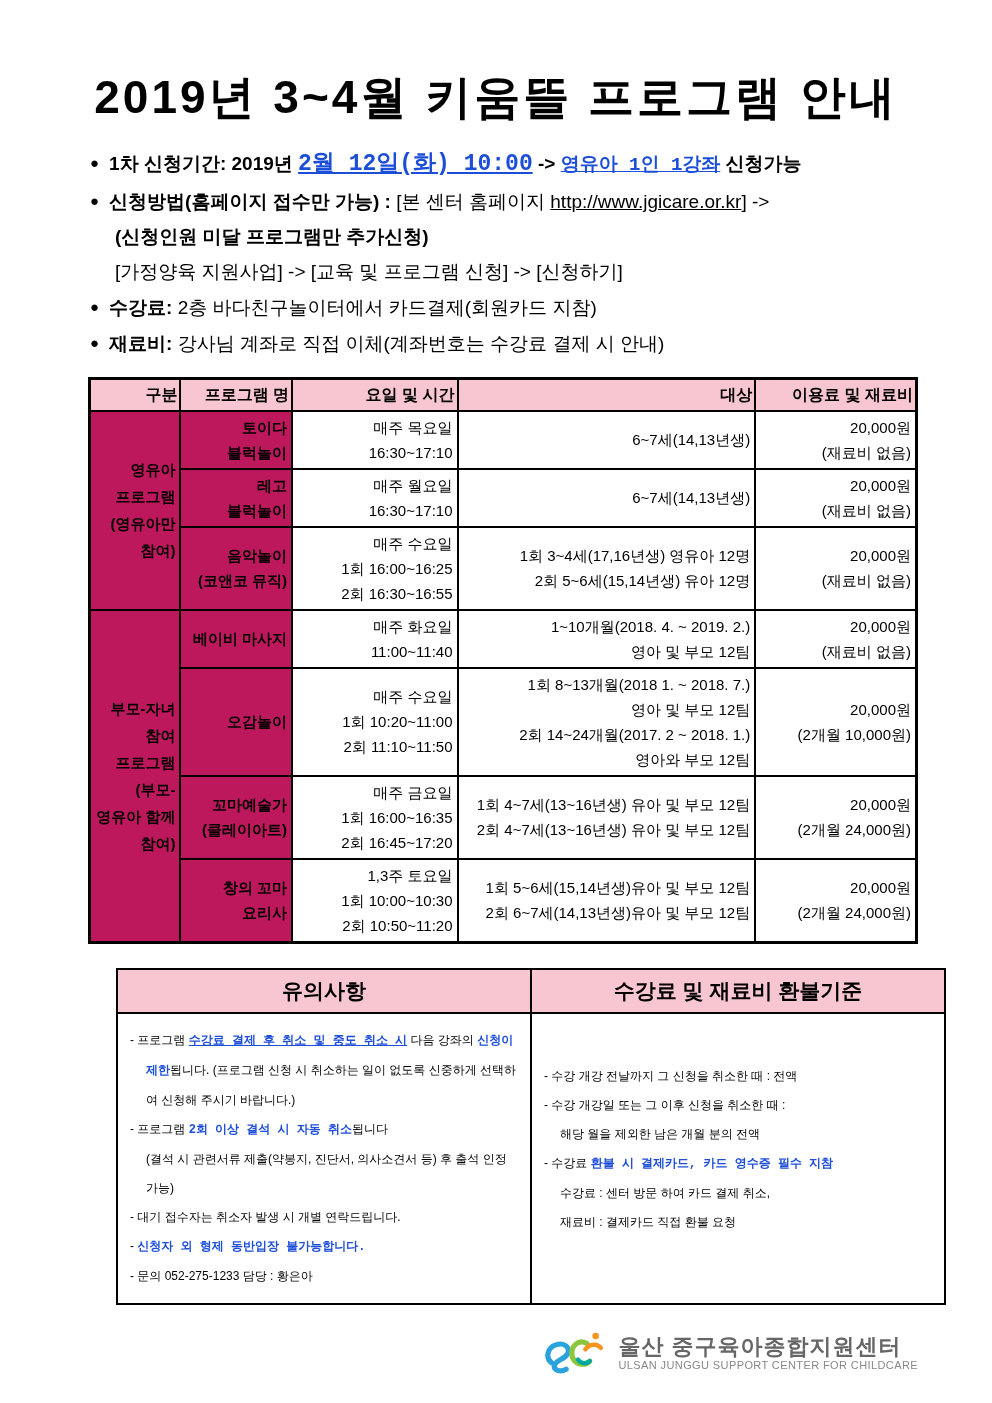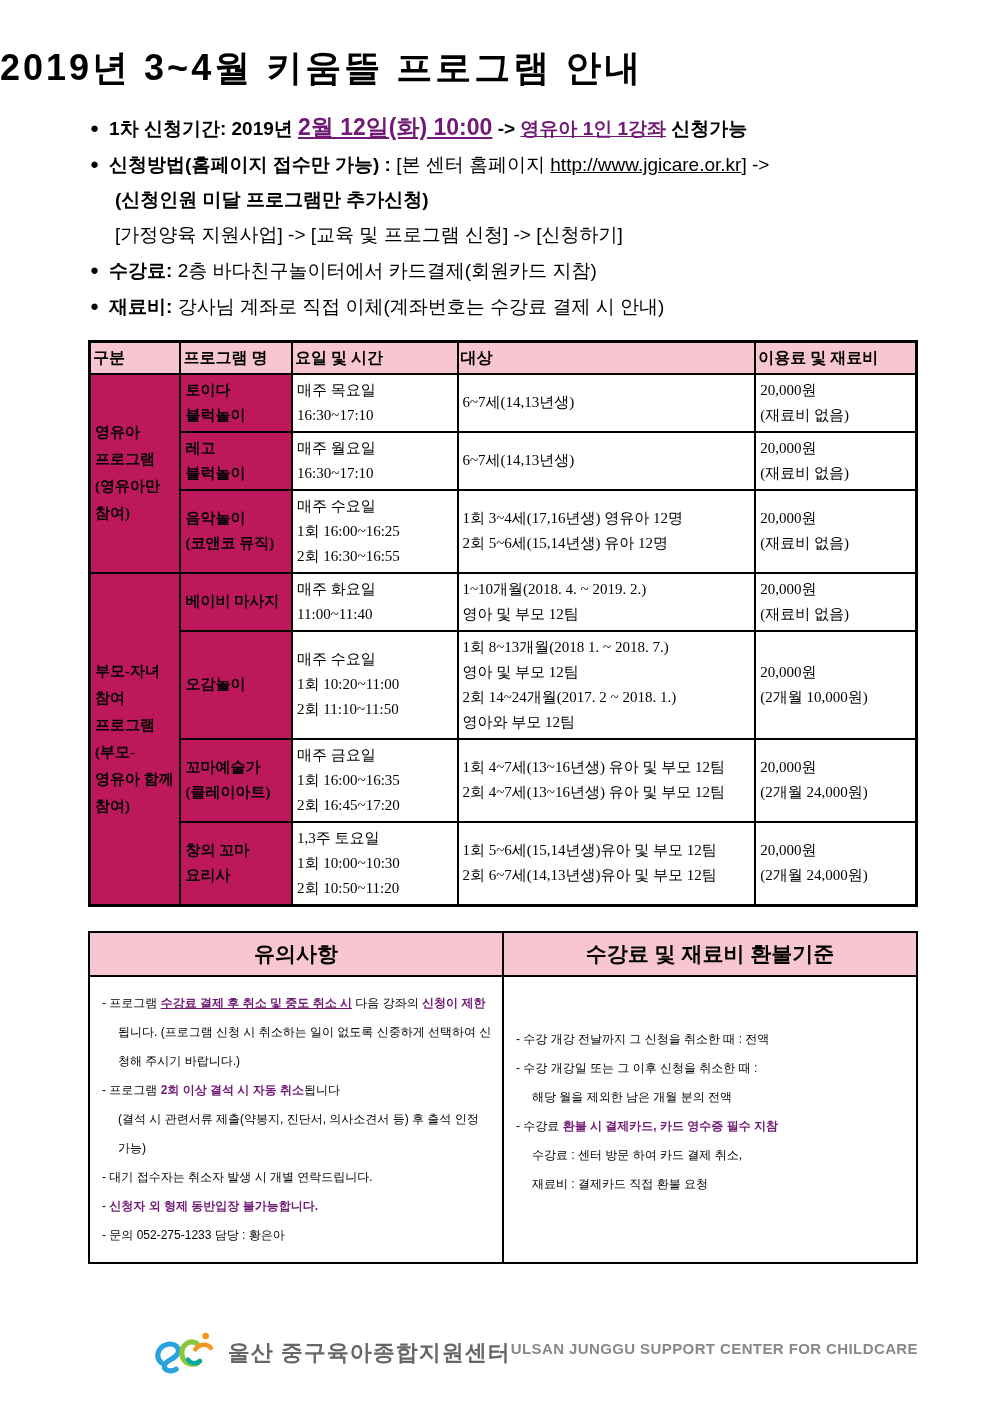--- a/index.html
+++ b/index.html
@@ -1,54 +1,54 @@
 <!DOCTYPE html>
 <html><head>
 <meta charset="utf-8">
 <style>
   html,body{margin:0;padding:0;background:#fff;}
   body{font-family:"Liberation Sans","DejaVu Sans",sans-serif;color:#000;}
   .page{position:relative;width:992px;height:1403px;background:#fff;overflow:hidden;}
 
   
-  .title{padding-top:48px;text-align:left;font-size:36px;font-weight:900;letter-spacing:3px;line-height:1.1;}
+  .title{padding-top:72px;text-align:center;font-size:46px;font-weight:900;letter-spacing:3px;line-height:1.1;}
 
   
   .bullets{margin:22px 60px 0 90px;}
   .bline{font-size:19px;font-weight:400;line-height:35px;padding-left:28px;text-indent:-28px;white-space:nowrap;}
   .bline .dot{font-size:15px;margin-right:10px;vertical-align:2px;}
   .bline .sp{display:inline-block;width:25px;}
   .b{font-weight:bold;}
-  .red{color:#701a75;}
+  .red{color:#1d4ed8;font-family:Liberation Mono, monospace;}
   .u{text-decoration:underline;}
   .hl{background:#ffc1cc;}
   .lg{font-size:23px;}
 
   
   table{border-collapse:collapse;}
   .ptable{width:830px;margin:16px 0 0 88px;border:3px solid #000;table-layout:fixed;}
-  .ptable th,.ptable td{border:2px solid #000;padding:3px 4px;text-align:left;font-size:15px;line-height:25px;overflow:hidden;font-family:Liberation Serif, serif;}
+  .ptable th,.ptable td{border:2px solid #000;padding:3px 4px;text-align:right;font-size:15px;line-height:25px;overflow:hidden;}
   .ptable th{background:#f7c6d1;font-weight:bold;font-size:16px;line-height:22px;padding:4px 2px;}
   .pink{background:#be185d;}
   .ptable .name{font-weight:bold;}
   .ptable .grp{font-weight:bold;line-height:27px;}
 
   
-  .ntable{width:830px;margin:24px 0 0 88px;border:2px solid #000;table-layout:fixed;}
+  .ntable{width:830px;margin:24px 0 0 116px;border:2px solid #000;table-layout:fixed;}
   .ntable th{border:2px solid #000;background:#f7c6d1;font-size:21px;font-weight:bold;padding:7px 0;}
   .ntable td{border:2px solid #000;vertical-align:top;padding:12px 10px 12px 12px;}
   .note-line{font-size:12px;line-height:29px;padding-left:16px;text-indent:-16px;text-align:left;}
   .note-line.nodash{padding-left:16px;text-indent:0;}
   .pad-top{padding-top:48px !important;}
 
   
   .footer{position:absolute;right:74px;bottom:26px;display:flex;align-items:center;gap:12px;}
-  .logo-text{display:flex;flex-direction:row;line-height:1.15;}
+  .logo-text{display:flex;flex-direction:column;line-height:1.15;}
   .logo-ko{font-size:22px;font-weight:bold;color:#666;letter-spacing:1px;}
-  .logo-en{font-size:15px;font-weight:bold;color:#888;letter-spacing:.4px;text-align:right;}
+  .logo-en{font-size:11px;font-weight:normal;color:#888;letter-spacing:.4px;text-align:right;}
 </style>
 </head>
 <body>
 
 <div class="page">
 
   <div class="title">2019년 3~4월 키움뜰 프로그램 안내</div>
 
   <div class="bullets">
       <div class="bline"><span class="dot">●</span><span class="b">1차 신청기간: 2019년 </span><span class="red b u lg">2월 12일(화) 10:00</span><span class="b"> -&gt; </span><span class="red b u">영유아 1인 1강좌</span><span class="b"> 신청가능</span></div>

